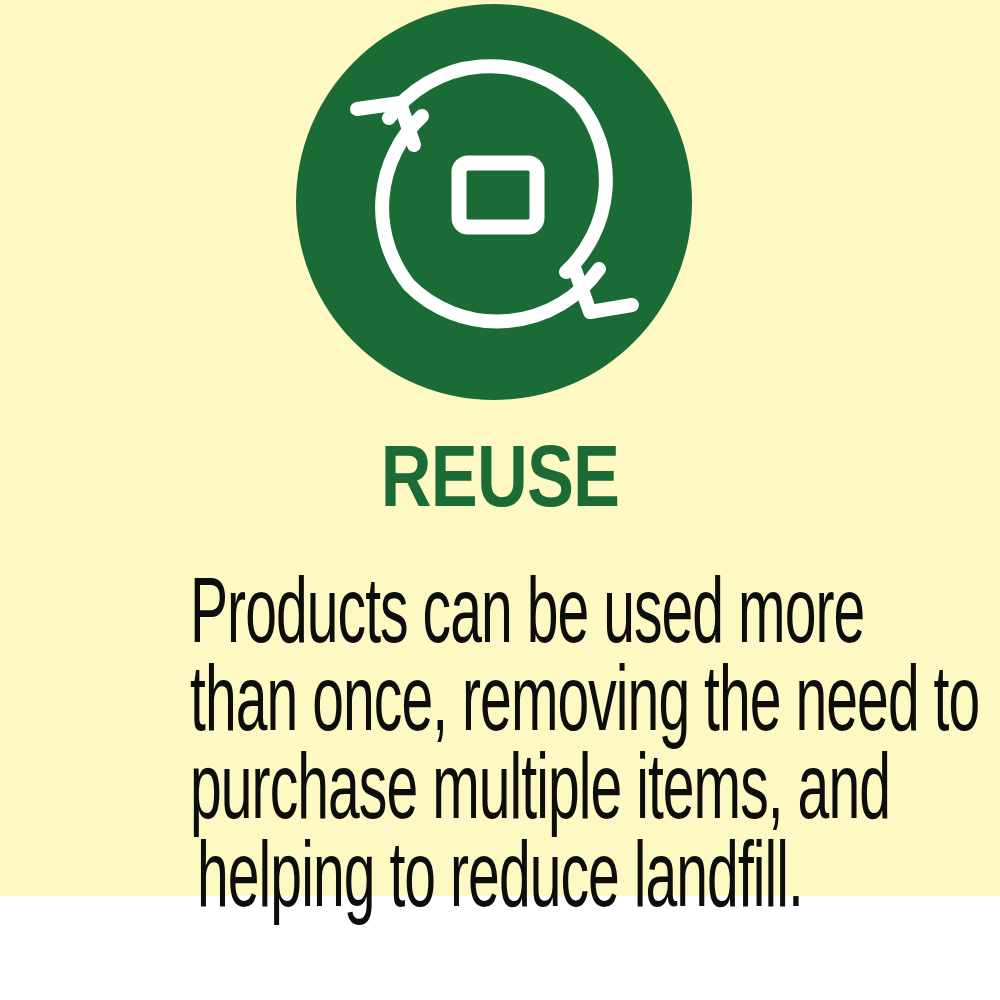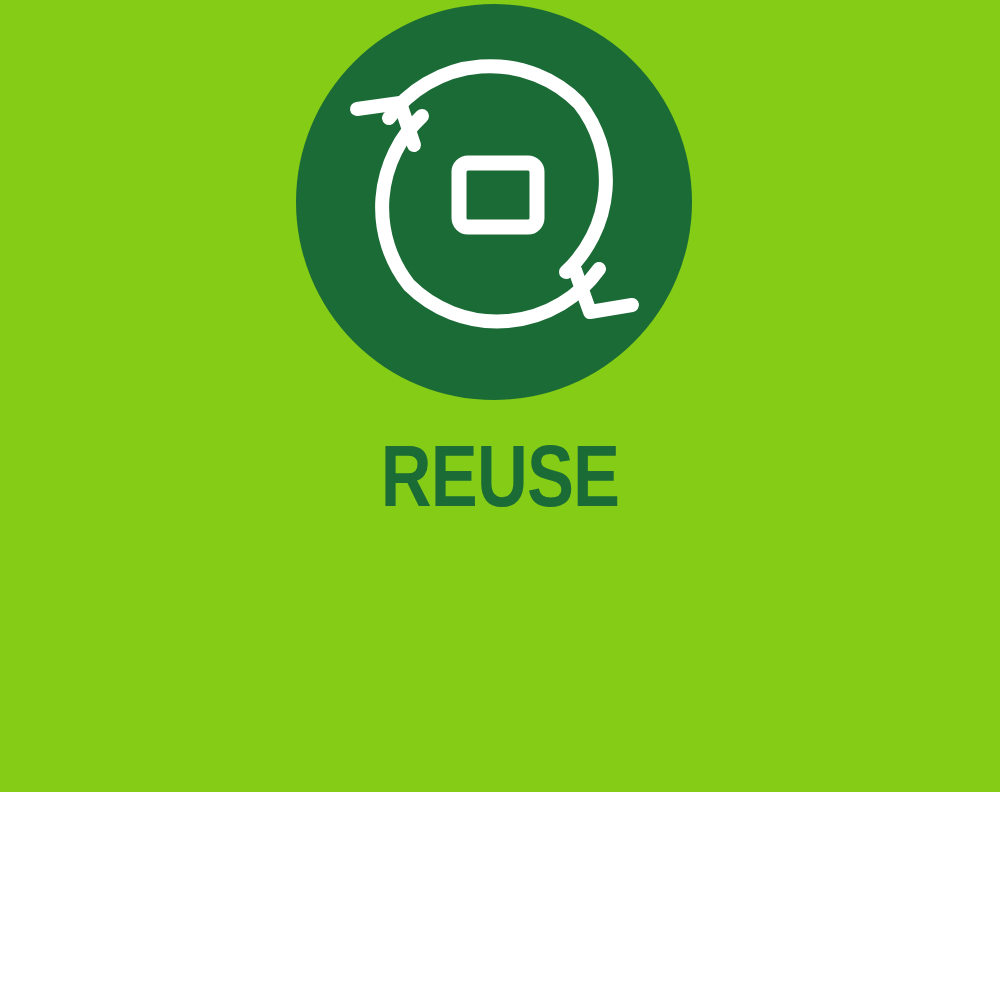--- a/index.html
+++ b/index.html
@@ -10,22 +10,22 @@
   body {
     width: 1000px;
     height: 1000px;
     overflow: hidden;
     font-family: "Liberation Sans", "DejaVu Sans", sans-serif;
   }
 
   #card {
     position: relative;
     width: 1000px;
-    height: 792px;
-    background: #84cc16;
+    height: 896px;
+    background: #fef9c3;
   }
 
   
   #icon-badge {
     position: absolute;
     left: 296px;
     top: 4px;
     width: 396px;
     height: 396px;
   }
@@ -99,14 +99,20 @@
 
         <polyline points="279,266 294,308 336,301"></polyline>
 
         <rect x="163" y="159" width="78" height="64" rx="9" ry="9" stroke-width="15"></rect>
       </g>
     </svg>
   </div>
 
   <div id="title">REUSE</div>
 
+  <div id="body-copy">
+    <span class="body-line">Products can be used more</span>
+    <span class="body-line">than once, removing the need to</span>
+    <span class="body-line">purchase multiple items, and</span>
+    <span class="body-line">helping to reduce landfill.</span>
+  </div>
 
 </div>
 
 </body></html>

